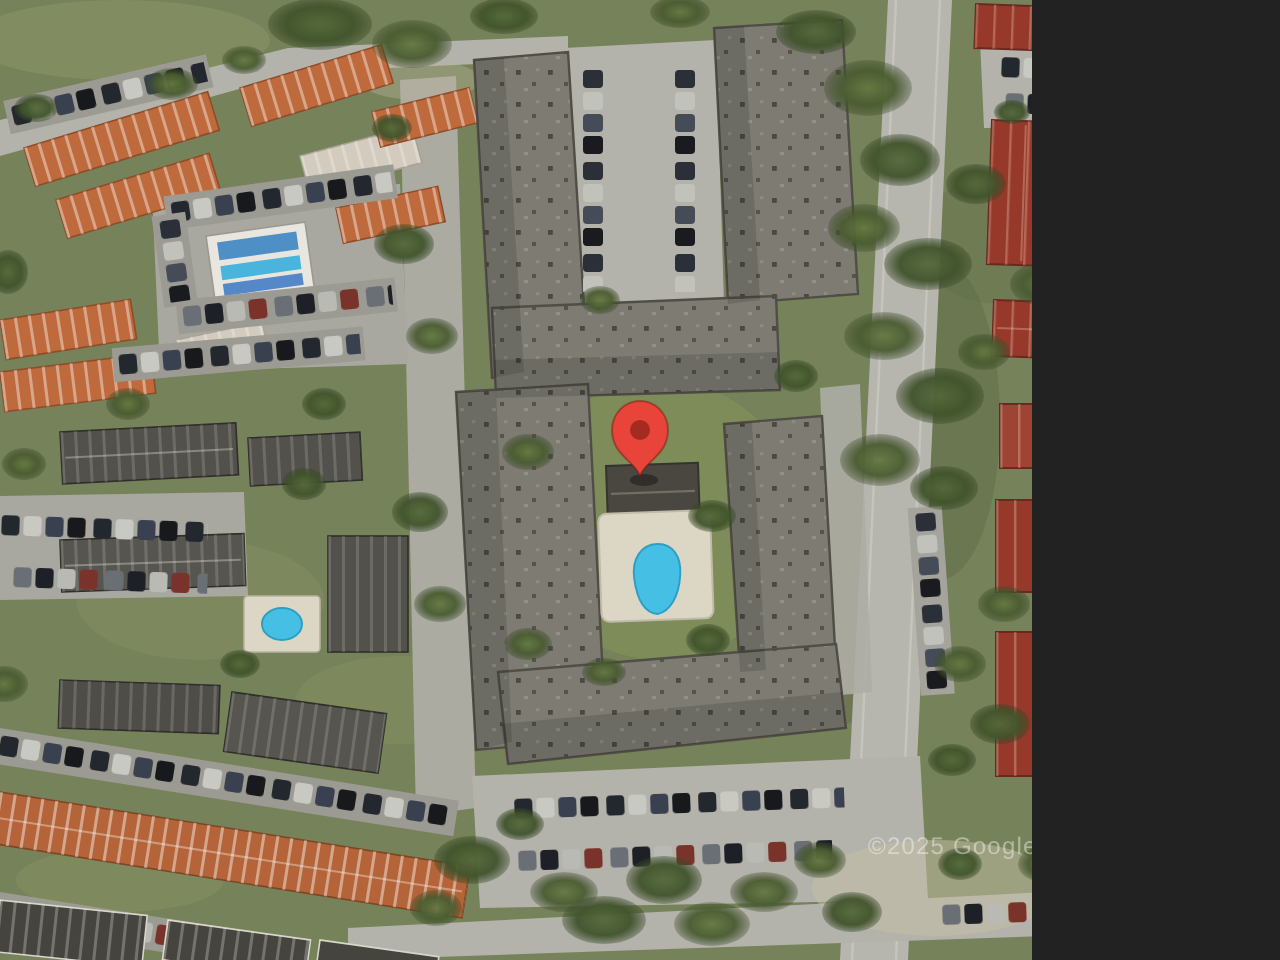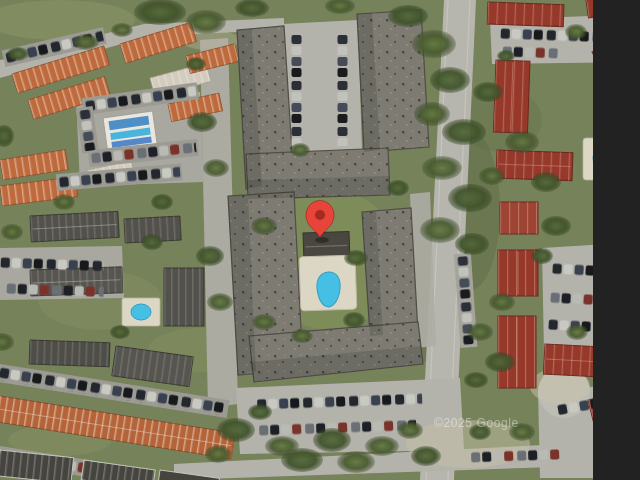--- a/index.html
+++ b/index.html
@@ -1,16 +1,16 @@
 <!DOCTYPE html>
 <html><head>
 <meta charset="utf-8">
 <style>
   html,body{margin:0;padding:0;background:#222;}
-  .viewport{position:relative;width:593px;height:480px;overflow:hidden;font-family:"Liberation Sans",sans-serif;}
+  .viewport{position:relative;width:516px;height:480px;overflow:hidden;font-family:"Liberation Sans",sans-serif;}
   svg{display:block;}
   .wm{font-family:"Liberation Sans",sans-serif;font-size:12px;letter-spacing:.6px;fill:rgba(255,255,255,.42);}
 </style>
 </head>
 <body>
 
 <div class="viewport">
 <svg width="640" height="480" viewBox="0 0 640 480" xmlns="http://www.w3.org/2000/svg">
 <defs>
   <pattern id="carsH" width="46" height="13" patternUnits="userSpaceOnUse">

